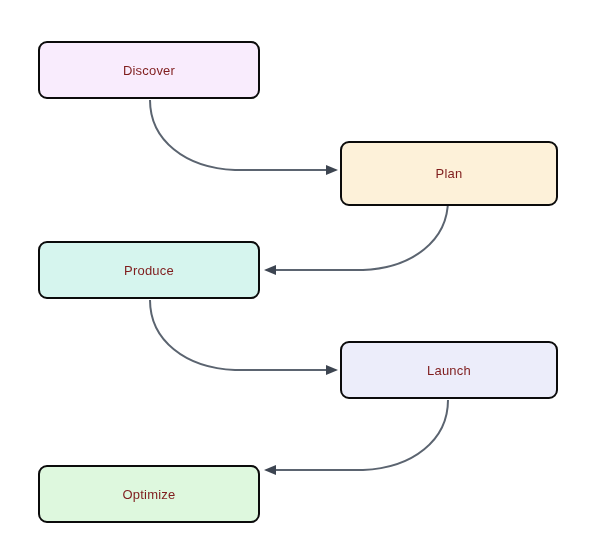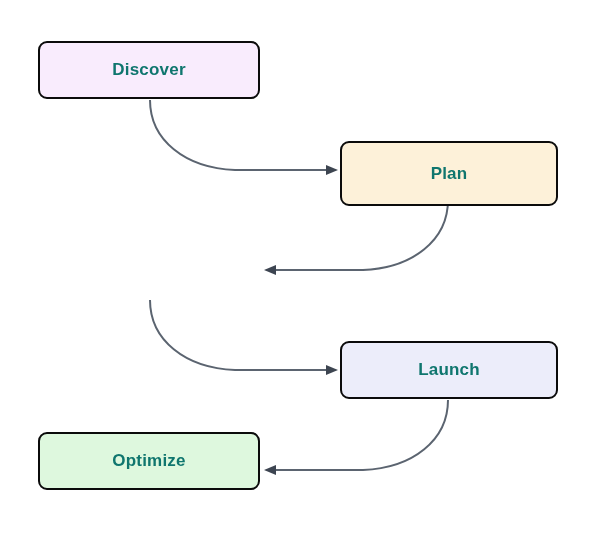--- a/index.html
+++ b/index.html
@@ -30,23 +30,23 @@
   .node {
     position: absolute;
     box-sizing: border-box;
     border: 2px solid #0b0b0b;
     border-radius: 9px;
     display: flex;
     align-items: center;
     justify-content: center;
   }
   .node-label {
-    font-size: 17px;
-    font-weight: 700;
-    color: #0f766e;
+    font-size: 13px;
+    font-weight: 400;
+    color: #7f1d1d;
     letter-spacing: 0.2px;
     white-space: nowrap;
   }
 </style>
 </head>
 <body>
 
 <div class="canvas">
 
   <svg class="edges" viewBox="0 0 600 540" xmlns="http://www.w3.org/2000/svg">
@@ -60,20 +60,23 @@
     <path class="edge-path" d="M150,300 C150,340 185,368 235,370 L327,370" marker-end="url(#arrowhead)" stroke="#5b6470"></path>
     <path class="edge-path" d="M448,400 C448,440 413,468 363,470 L275,470" marker-end="url(#arrowhead)" stroke="#5b6470"></path>
   </svg>
 
   <div class="node" style="left: 38px; top: 41px; width: 222px; height: 58px; background: rgb(249, 236, 253); border-color: rgb(11, 11, 11);">
     <span class="node-label">Discover</span>
   </div>
   <div class="node" style="left: 340px; top: 141px; width: 218px; height: 65px; background: rgb(253, 241, 217); border-color: rgb(11, 11, 11);">
     <span class="node-label">Plan</span>
   </div>
+  <div class="node" style="left: 38px; top: 241px; width: 222px; height: 58px; background: rgb(214, 245, 238); border-color: rgb(11, 11, 11);">
+    <span class="node-label">Produce</span>
+  </div>
   <div class="node" style="left: 340px; top: 341px; width: 218px; height: 58px; background: rgb(236, 237, 250); border-color: rgb(11, 11, 11);">
     <span class="node-label">Launch</span>
   </div>
-  <div class="node" style="left: 38px; top: 432px; width: 222px; height: 58px; background: rgb(222, 248, 222); border-color: rgb(11, 11, 11);">
+  <div class="node" style="left: 38px; top: 465px; width: 222px; height: 58px; background: rgb(222, 248, 222); border-color: rgb(11, 11, 11);">
     <span class="node-label">Optimize</span>
   </div>
 
 </div>
 
 </body></html>

